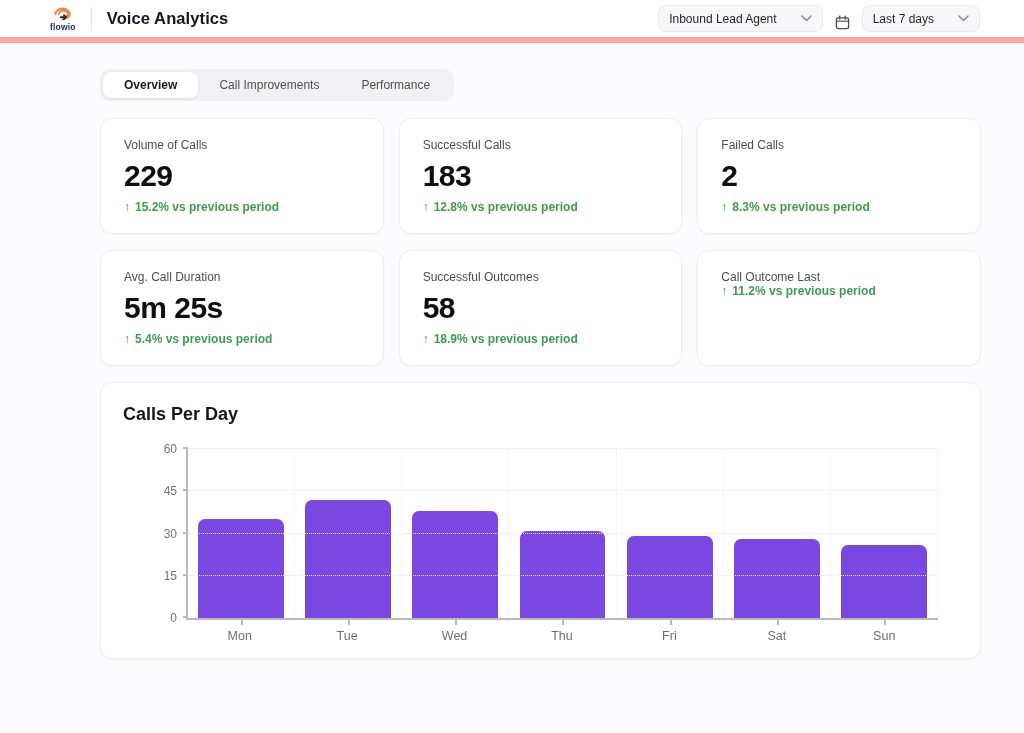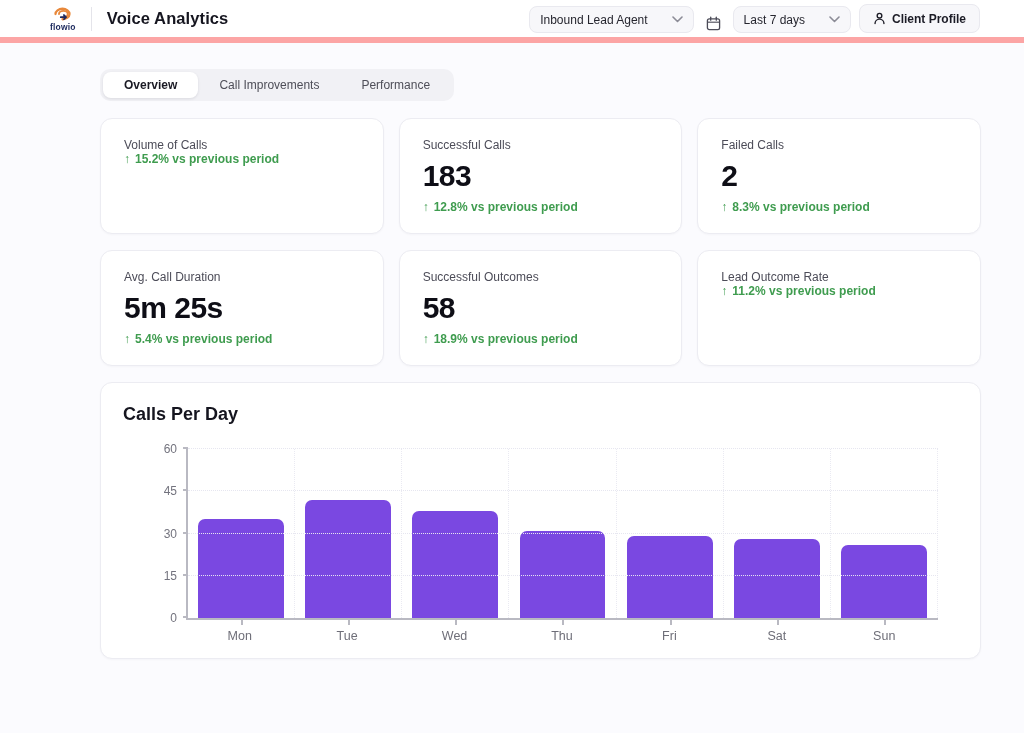--- a/index.html
+++ b/index.html
@@ -146,43 +146,37 @@
       </svg>
     </button>
     <div class="select-control" style="min-width:108px;">
       <span class="select-value">Last 7 days</span>
       <span>
         <svg width="11" height="7" viewBox="0 0 11 7">
             <path d="M1 1 l4.5 4.5 L10 1" fill="none" stroke="#8b8b96" stroke-width="1.6" stroke-linecap="round" stroke-linejoin="round"></path>
           </svg>
       </span>
     </div>
-    <button class="profile-button">
-      <span>
-        <svg width="13" height="13" viewBox="0 0 14 14">
-          <circle cx="7" cy="4" r="2.5" fill="none" stroke="#1c1c26" stroke-width="1.5"></circle>
-          <path d="M2.2 12.5 a4.8 4.8 0 0 1 9.6 0" fill="none" stroke="#1c1c26" stroke-width="1.5" stroke-linecap="round"></path>
-        </svg>
-      </span>
-      <span>Client Profile</span>
-    </button>
   </div>
 </div>
 
 <div class="content">
 
   <div class="tabs" id="tabs">
       <div class="tab active">Overview</div>
       <div class="tab">Call Improvements</div>
       <div class="tab">Performance</div>
     </div>
 
   <div class="kpi-grid" id="kpi-grid">
       <div class="kpi-card">
         <div class="kpi-label">Volume of Calls</div>
+        <div class="kpi-value-row">
+          <span class="kpi-value">229</span>
+        </div>
         <div class="kpi-trend">
           <span class="trend-arrow">↑</span>
           <span>15.2% vs previous period</span>
         </div>
       </div>
       <div class="kpi-card">
         <div class="kpi-label">Successful Calls</div>
         <div class="kpi-value-row">
           <span class="kpi-value">183</span>
         </div>
@@ -215,21 +209,21 @@
         <div class="kpi-label">Successful Outcomes</div>
         <div class="kpi-value-row">
           <span class="kpi-value">58</span>
         </div>
         <div class="kpi-trend">
           <span class="trend-arrow">↑</span>
           <span>18.9% vs previous period</span>
         </div>
       </div>
       <div class="kpi-card">
-        <div class="kpi-label">Lead Outcome Rate</div>
+        <div class="kpi-label">Call Outcome Last</div>
         <div class="kpi-trend">
           <span class="trend-arrow">↑</span>
           <span>11.2% vs previous period</span>
         </div>
       </div>
     </div>
 
   <div class="chart-card">
     <div class="chart-title">Calls Per Day</div>
     <div class="plot" id="plot">

